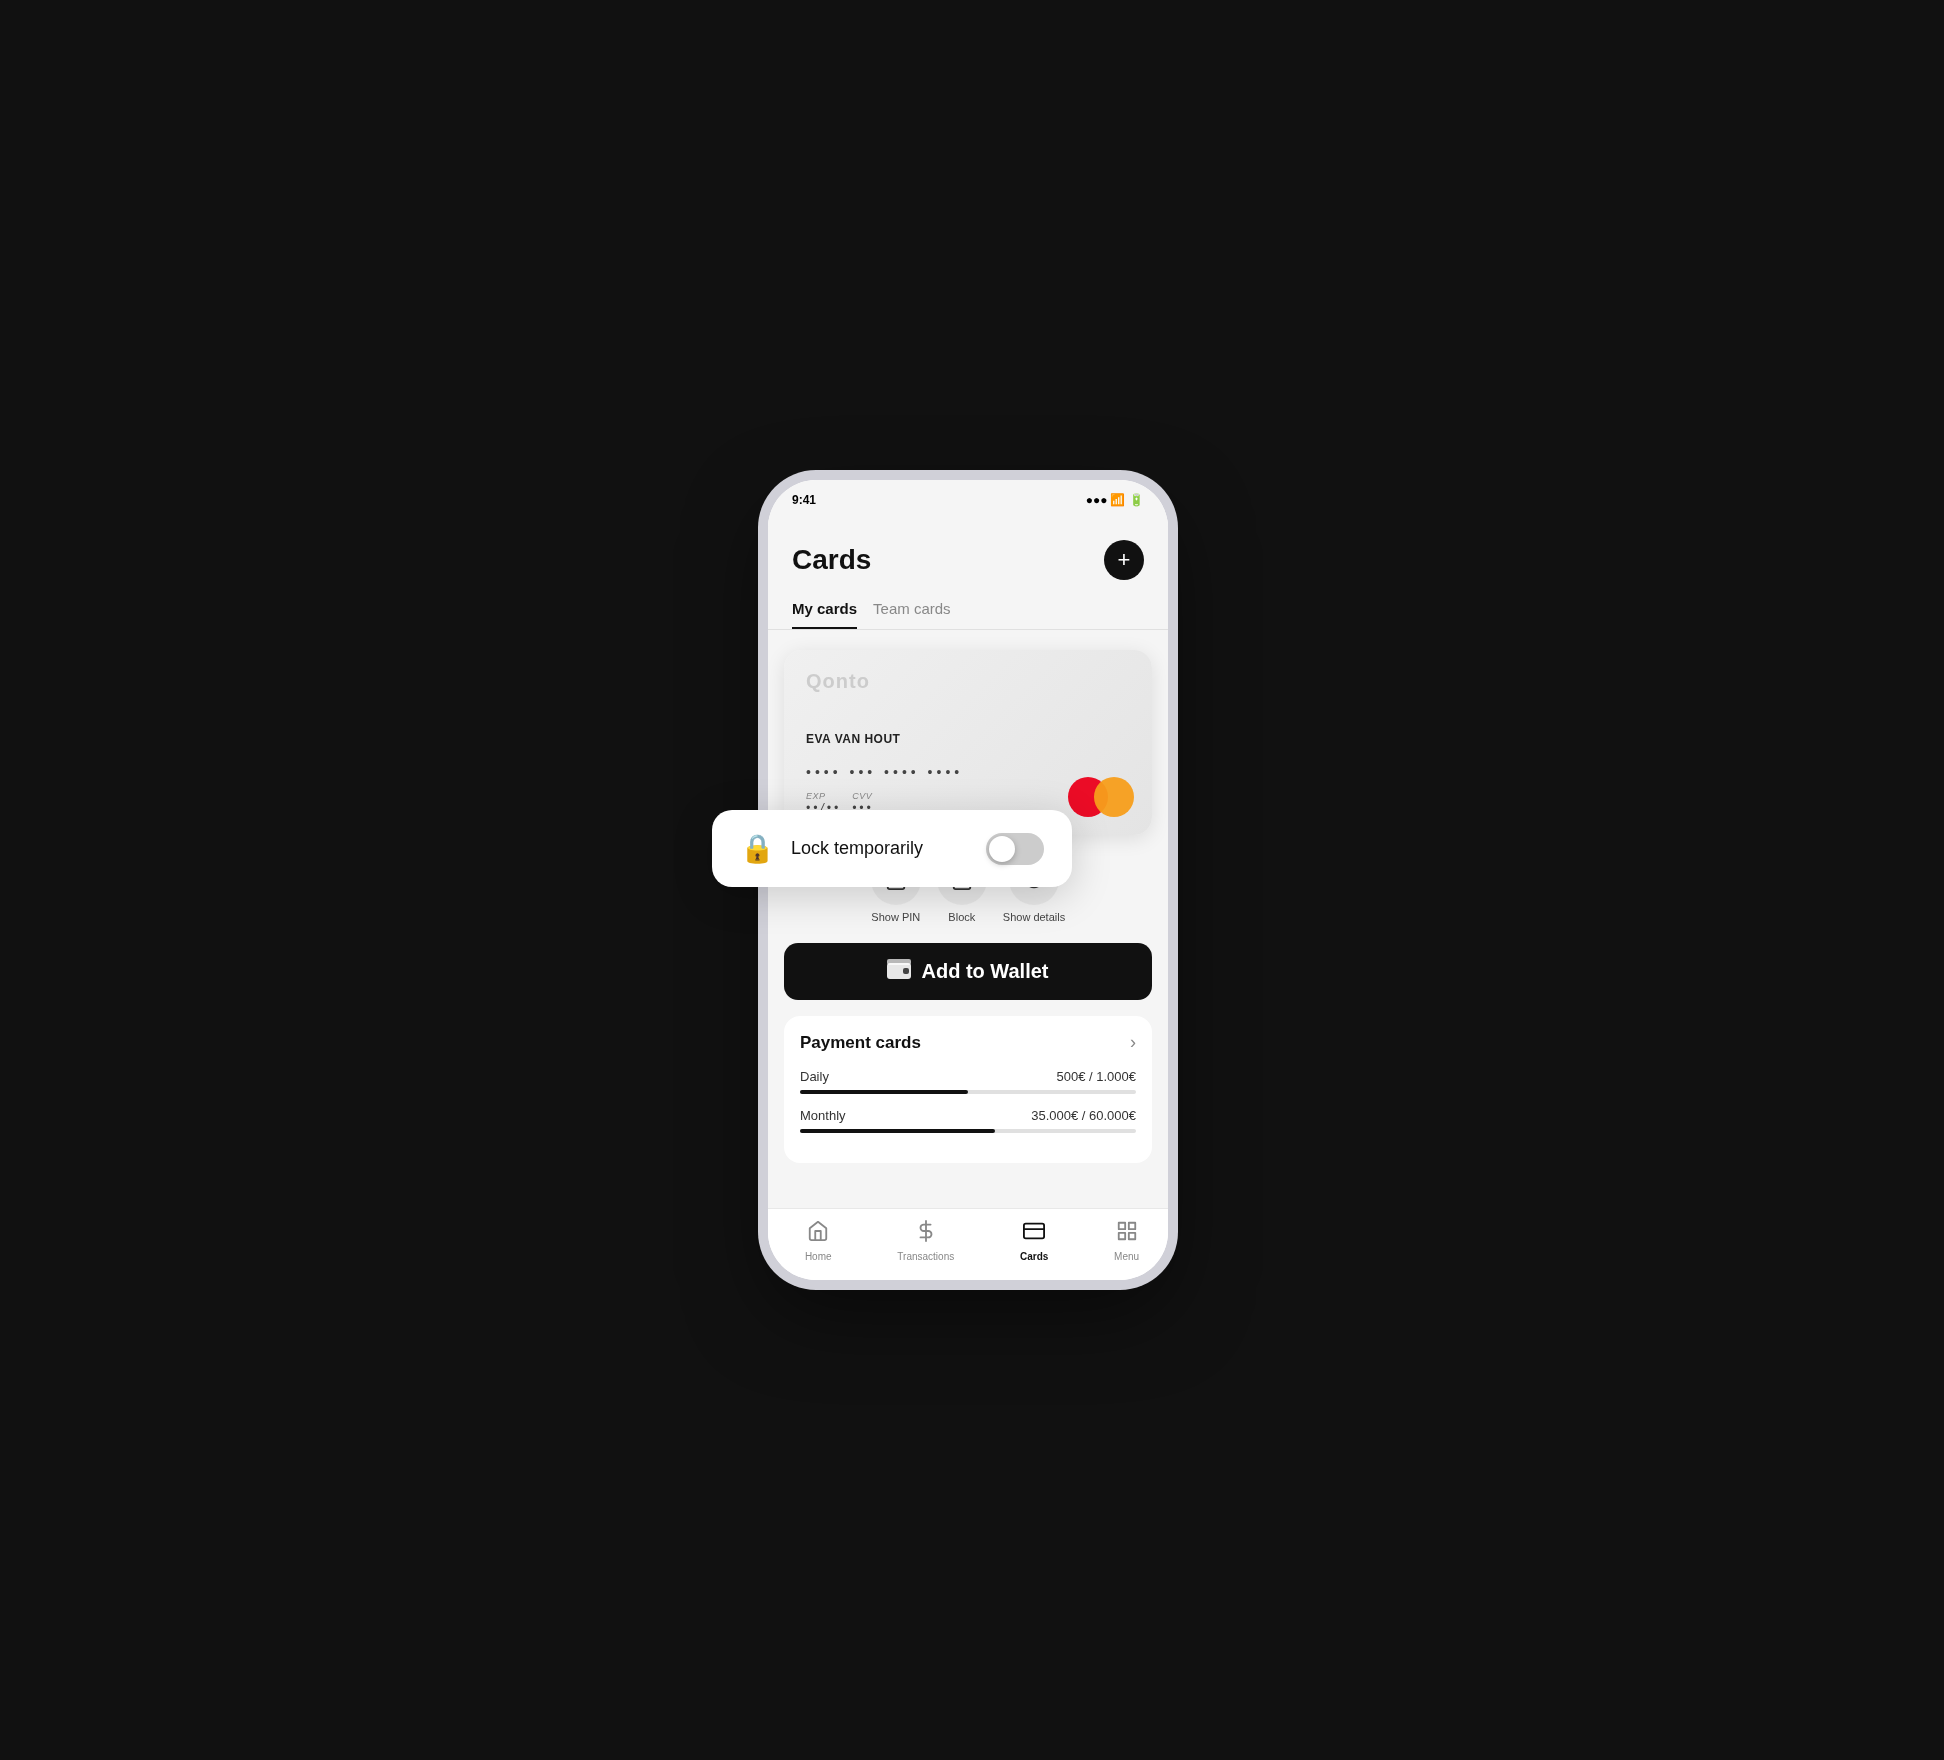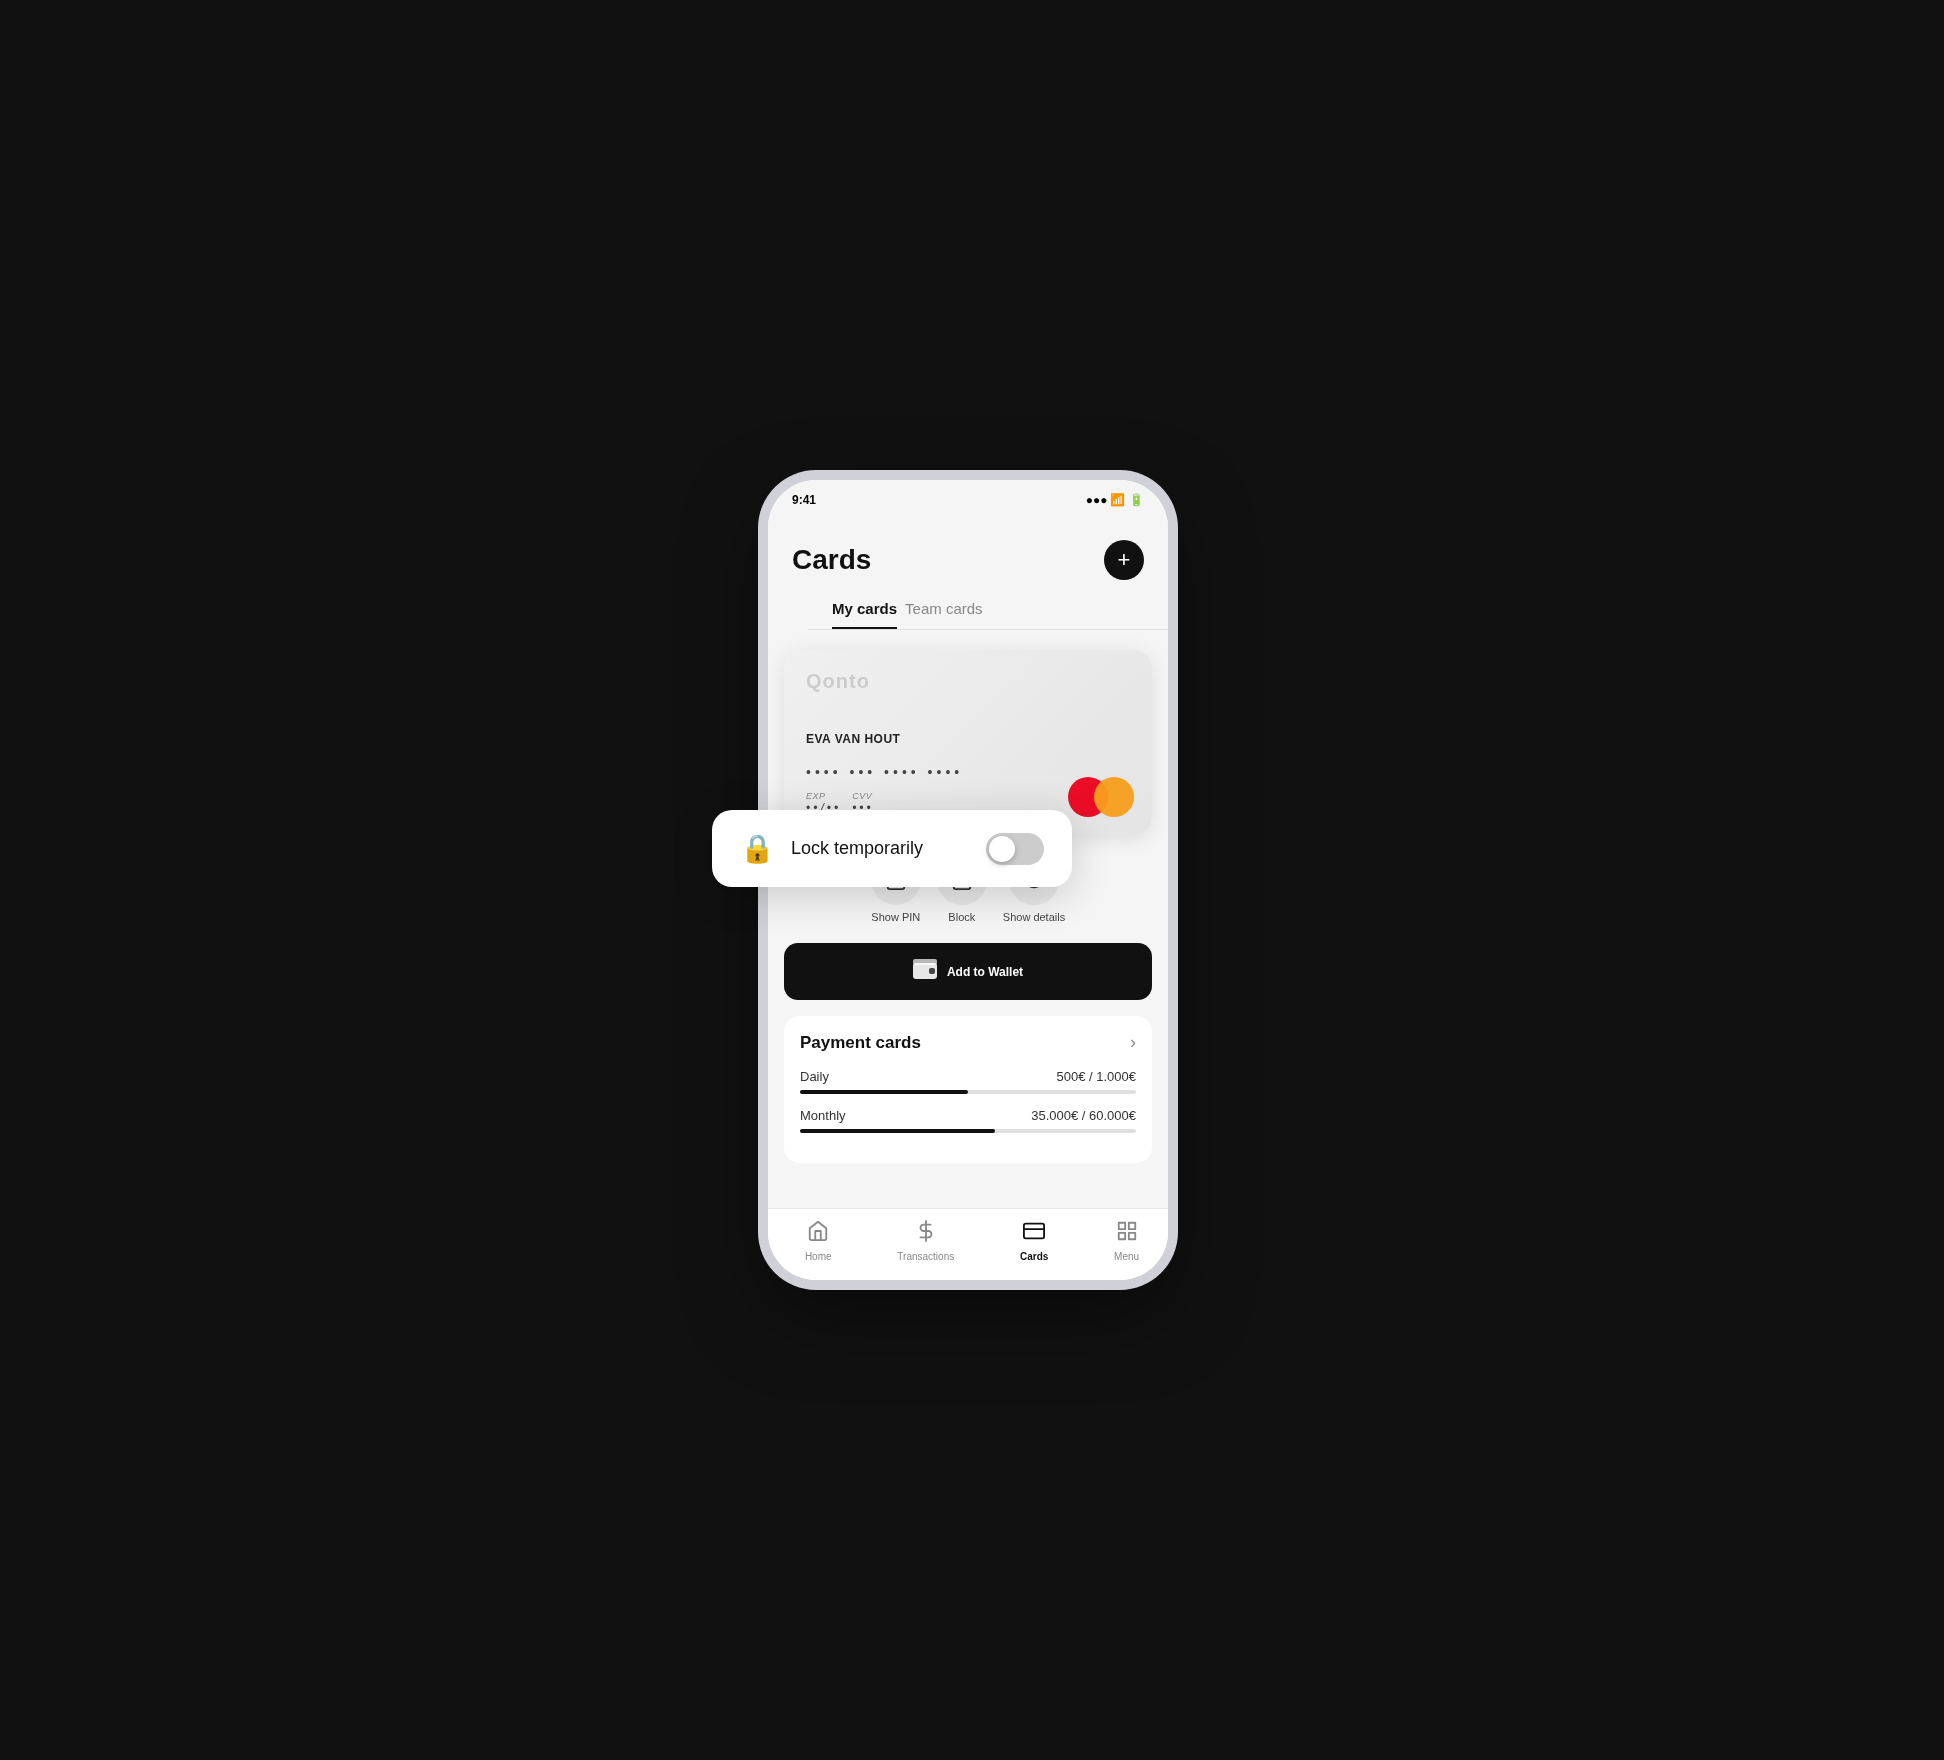--- a/index.html
+++ b/index.html
@@ -83,22 +83,21 @@
       cursor: pointer;
       border: none;
     }
 
     
     .tabs {
       display: flex;
       padding: 0 24px;
       border-bottom: 1px solid #e0e0e0;
       background: #f5f5f5;
-      gap: 8px;
-      margin-left: 40px;
+      gap: 16px;
     }
 
     .tab {
       padding: 10px 0;
       font-size: 15px;
       color: #888;
       cursor: pointer;
       border-bottom: 2px solid transparent;
       font-weight: 500;
     }
@@ -221,21 +220,21 @@
     .wallet-btn {
       margin: 8px 16px 16px;
       background: #111;
       color: #fff;
       border-radius: 14px;
       padding: 16px;
       display: flex;
       align-items: center;
       justify-content: center;
       gap: 10px;
-      font-size: 12px;
+      font-size: 20px;
       font-weight: 600;
       cursor: pointer;
       border: none;
     }
 
     .wallet-icon {
       font-size: 20px;
     }
 
     

